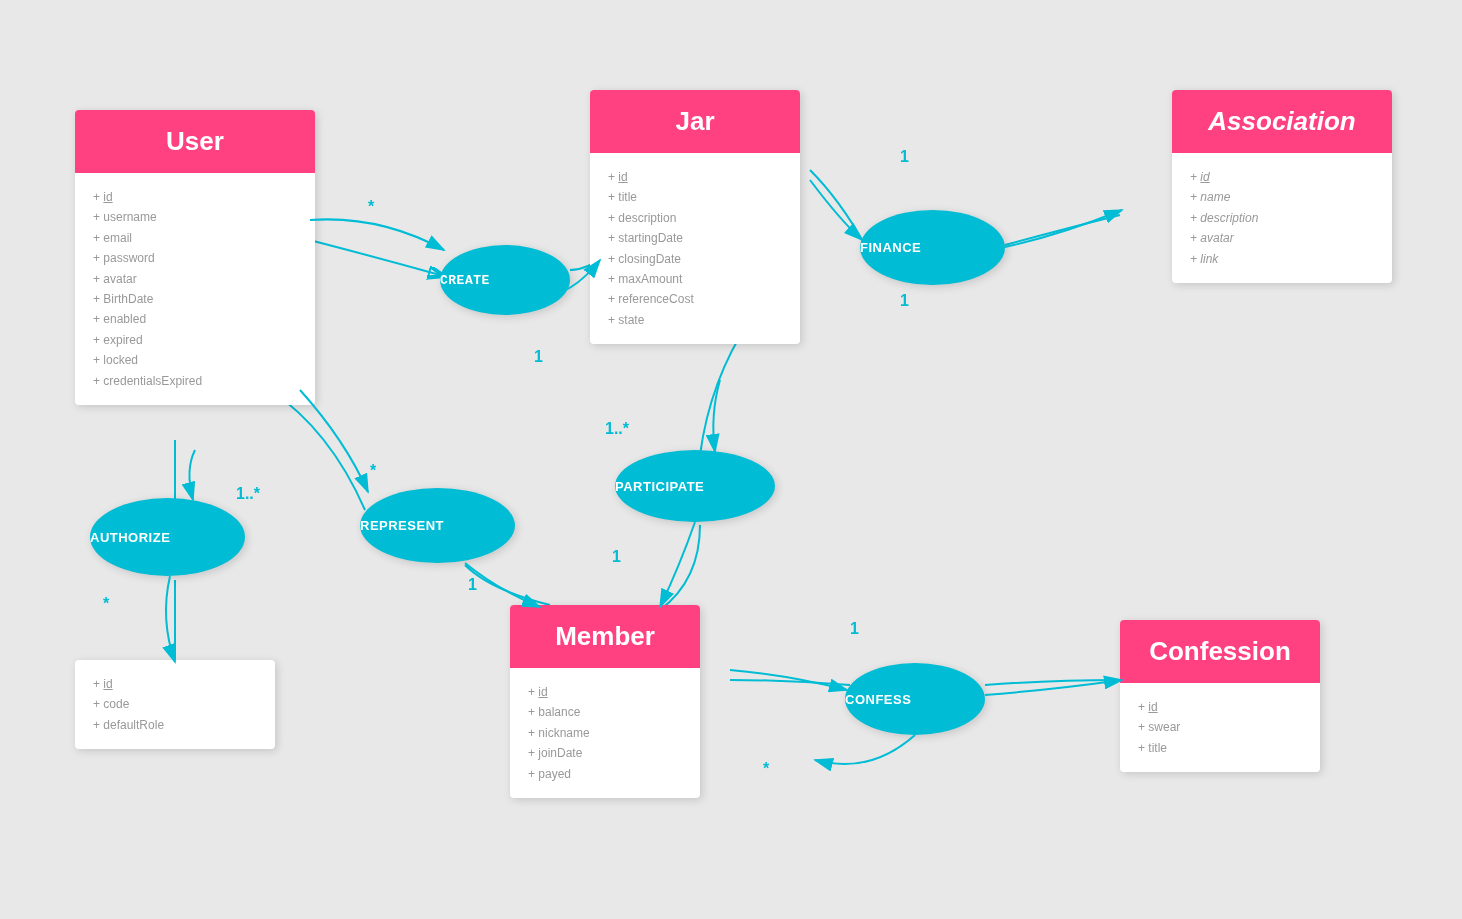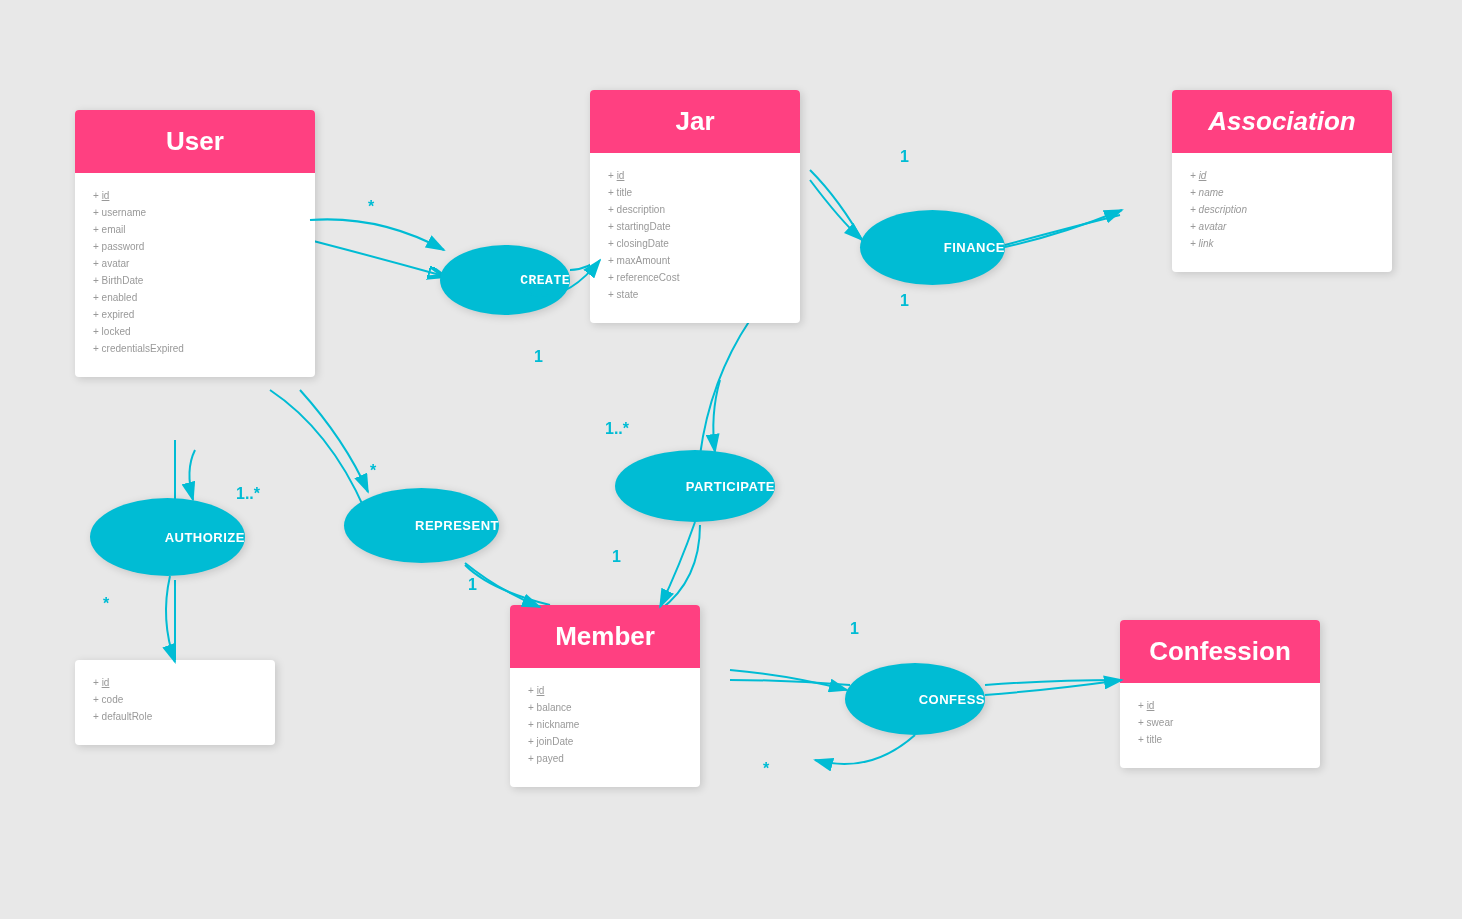--- a/index.html
+++ b/index.html
@@ -26,38 +26,38 @@
     }
     .entity-header {
       background: #FF4081;
       color: white;
       text-align: center;
       padding: 16px 20px;
       font-size: 26px;
       font-weight: bold;
     }
     .entity-body {
-      padding: 14px 18px 20px 18px;
+      padding: 14px 18px 14px 18px;
       color: #999;
-      font-size: 10px;
+      font-size: 12px;
       line-height: 1.7;
     }
     .entity-body span {
       display: block;
     }
     .entity-body u {
       text-decoration: underline;
     }
     .relation-ellipse {
       position: absolute;
       background: #00BCD4;
       border-radius: 50%;
       display: flex;
       align-items: center;
-      justify-content: flex-end;
+      justify-content: flex-start;
       color: white;
       font-weight: bold;
       font-size: 13px;
       letter-spacing: 0.5px;
       box-shadow: 2px 2px 8px rgba(0,0,0,0.15);
     }
     .cardinality {
       position: absolute;
       color: #00BCD4;
       font-size: 16px;
@@ -187,21 +187,21 @@
   </div>
 
   <div class="relation-ellipse" style="left:860px; top:210px; width:145px; height:75px;">
     <span>FINANCE</span>
   </div>
 
   <div class="relation-ellipse" style="left:90px; top:498px; width:155px; height:78px;">
     <span>AUTHORIZE</span>
   </div>
 
-  <div class="relation-ellipse" style="left:344px; top:488px; width:155px; height:75px;">
+  <div class="relation-ellipse" style="left:360px; top:488px; width:155px; height:75px;">
     <span>REPRESENT</span>
   </div>
 
   <div class="relation-ellipse" style="left:615px; top:450px; width:160px; height:72px;">
     <span>PARTICIPATE</span>
   </div>
 
   <div class="relation-ellipse" style="left:845px; top:663px; width:140px; height:72px;">
     <span>CONFESS</span>
   </div>

